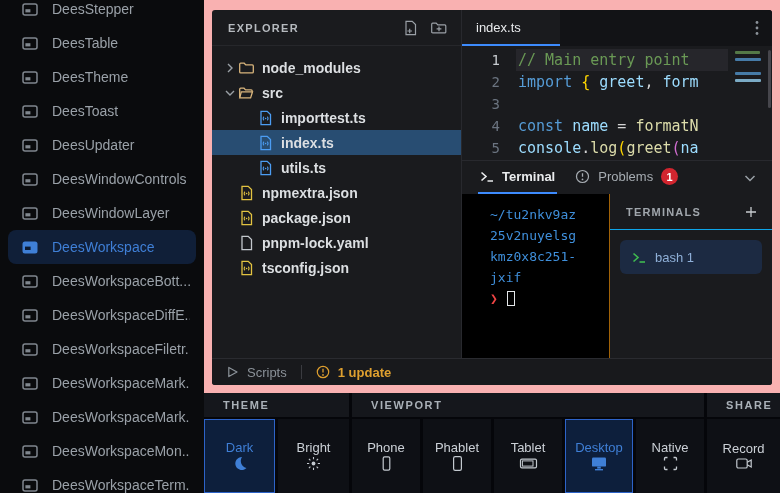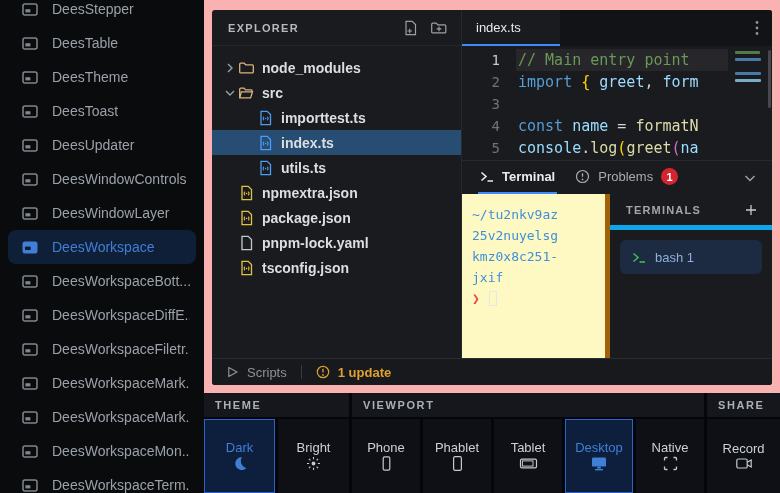--- a/index.html
+++ b/index.html
@@ -61,48 +61,48 @@
   .panel-tabs { height:34px; flex:none; border-top:1px solid #28292e; display:flex; align-items:stretch; background:#1a1b1e; }
   .ptab { display:flex; align-items:center; gap:8px; font-size:13px; margin-left:16px; padding:0 2px;
           color:#a6acb2; border-bottom:2px solid transparent; cursor:pointer; }
   .ptab .icon { display:flex; }
   .ptab.active { color:#e9ebed; border-bottom-color:#3d8bfd; font-weight:700; }
   .badge { min-width:17px; height:17px; border-radius:9px; background:#d2252f; color:#fff; font-size:11px; font-weight:700;
            display:flex; align-items:center; justify-content:center; padding:0 4px; }
   .panel-chevron { margin-left:auto; margin-right:14px; display:flex; align-items:center; color:#9aa0a6; cursor:pointer; }
 
   .panel-body { flex:1; display:flex; min-height:0; }
-  .terminal { width:148px; flex:none; background:#fef9c3; border-right:5px solid #a16207; padding:10px 4px 0 10px;
+  .terminal { width:148px; flex:none; background:#000000; border-right:1px solid #a16207; padding:10px 4px 0 28px;
               font-family:"DejaVu Sans Mono", monospace; font-size:13px; line-height:21px; color:#3f8fdb; cursor:text; }
   .prompt-line { display:flex; align-items:center; }
   .prompt-char { color:#ef4444; }
   .cursor { display:inline-block; width:8px; height:15px; border:1.5px solid #e4e7ea; margin-left:9px; }
 
   .terminals { flex:1; display:flex; flex-direction:column; min-width:0; }
-  .term-header { height:36px; flex:none; display:flex; align-items:center; padding:0 14px 0 16px; border-bottom:5px solid #0ea5e9; }
+  .term-header { height:36px; flex:none; display:flex; align-items:center; padding:0 14px 0 16px; border-bottom:1px solid #0ea5e9; }
   .term-title { flex:1; font-size:11px; font-weight:700; letter-spacing:1.2px; color:#a0a6ac; }
   .term-plus { display:flex; color:#c8ccd0; cursor:pointer; }
   .term-item { margin:10px 10px 0 10px; height:34px; flex:none; border-radius:6px; background:#1c2a42;
                display:flex; align-items:center; gap:9px; padding:16px 12px; font-size:13px; color:#8fb0d8; cursor:pointer; }
   .term-item .tico { display:flex; color:#3fb950; }
 
   
   .statusbar { height:27px; flex:none; border-top:1px solid #2a2b30; background:#18191c;
                display:flex; align-items:center; padding:0 14px; font-size:13px; }
   .sb-group { display:flex; align-items:flex-start; gap:8px; cursor:pointer; }
   .sb-scripts { color:#8b9299; }
   .sb-div { width:1px; height:14px; background:#3a3b40; margin:0 14px; }
   .sb-update { color:#dfa02f; font-weight:600; }
   .sb-group .icon { display:flex; }
 
   
   .toolbar { height:100px; flex:none; background:#05060a; display:flex; flex-direction:column; }
   .tb-headers { height:24px; flex:none; display:flex; gap:3px; }
   .tb-h { background:#15171c; line-height:24px; font-size:11px; font-weight:700; letter-spacing:1.6px;
-          color:#aab1b8; padding-left:11px; }
+          color:#aab1b8; padding-left:19px; }
   .tb-cells { flex:1; display:flex; gap:3px; margin-top:2px; }
   .tb-sec { display:flex; gap:3px; }
   .cell { flex:1; background:#0e1015; border:1px solid transparent; display:flex; flex-direction:column;
           align-items:center; justify-content:center; color:#ccd1d7; font-size:13px; cursor:pointer; }
   .cell .cicon { display:flex; color:#c3c9cf; }
   .cell.selected { background:#0d1f3c; border-color:#2d63c8; color:#3f7fd6; }
   .cell.selected .cicon { color:#3f7fd6; }
 </style>
 </head>
 <body>

